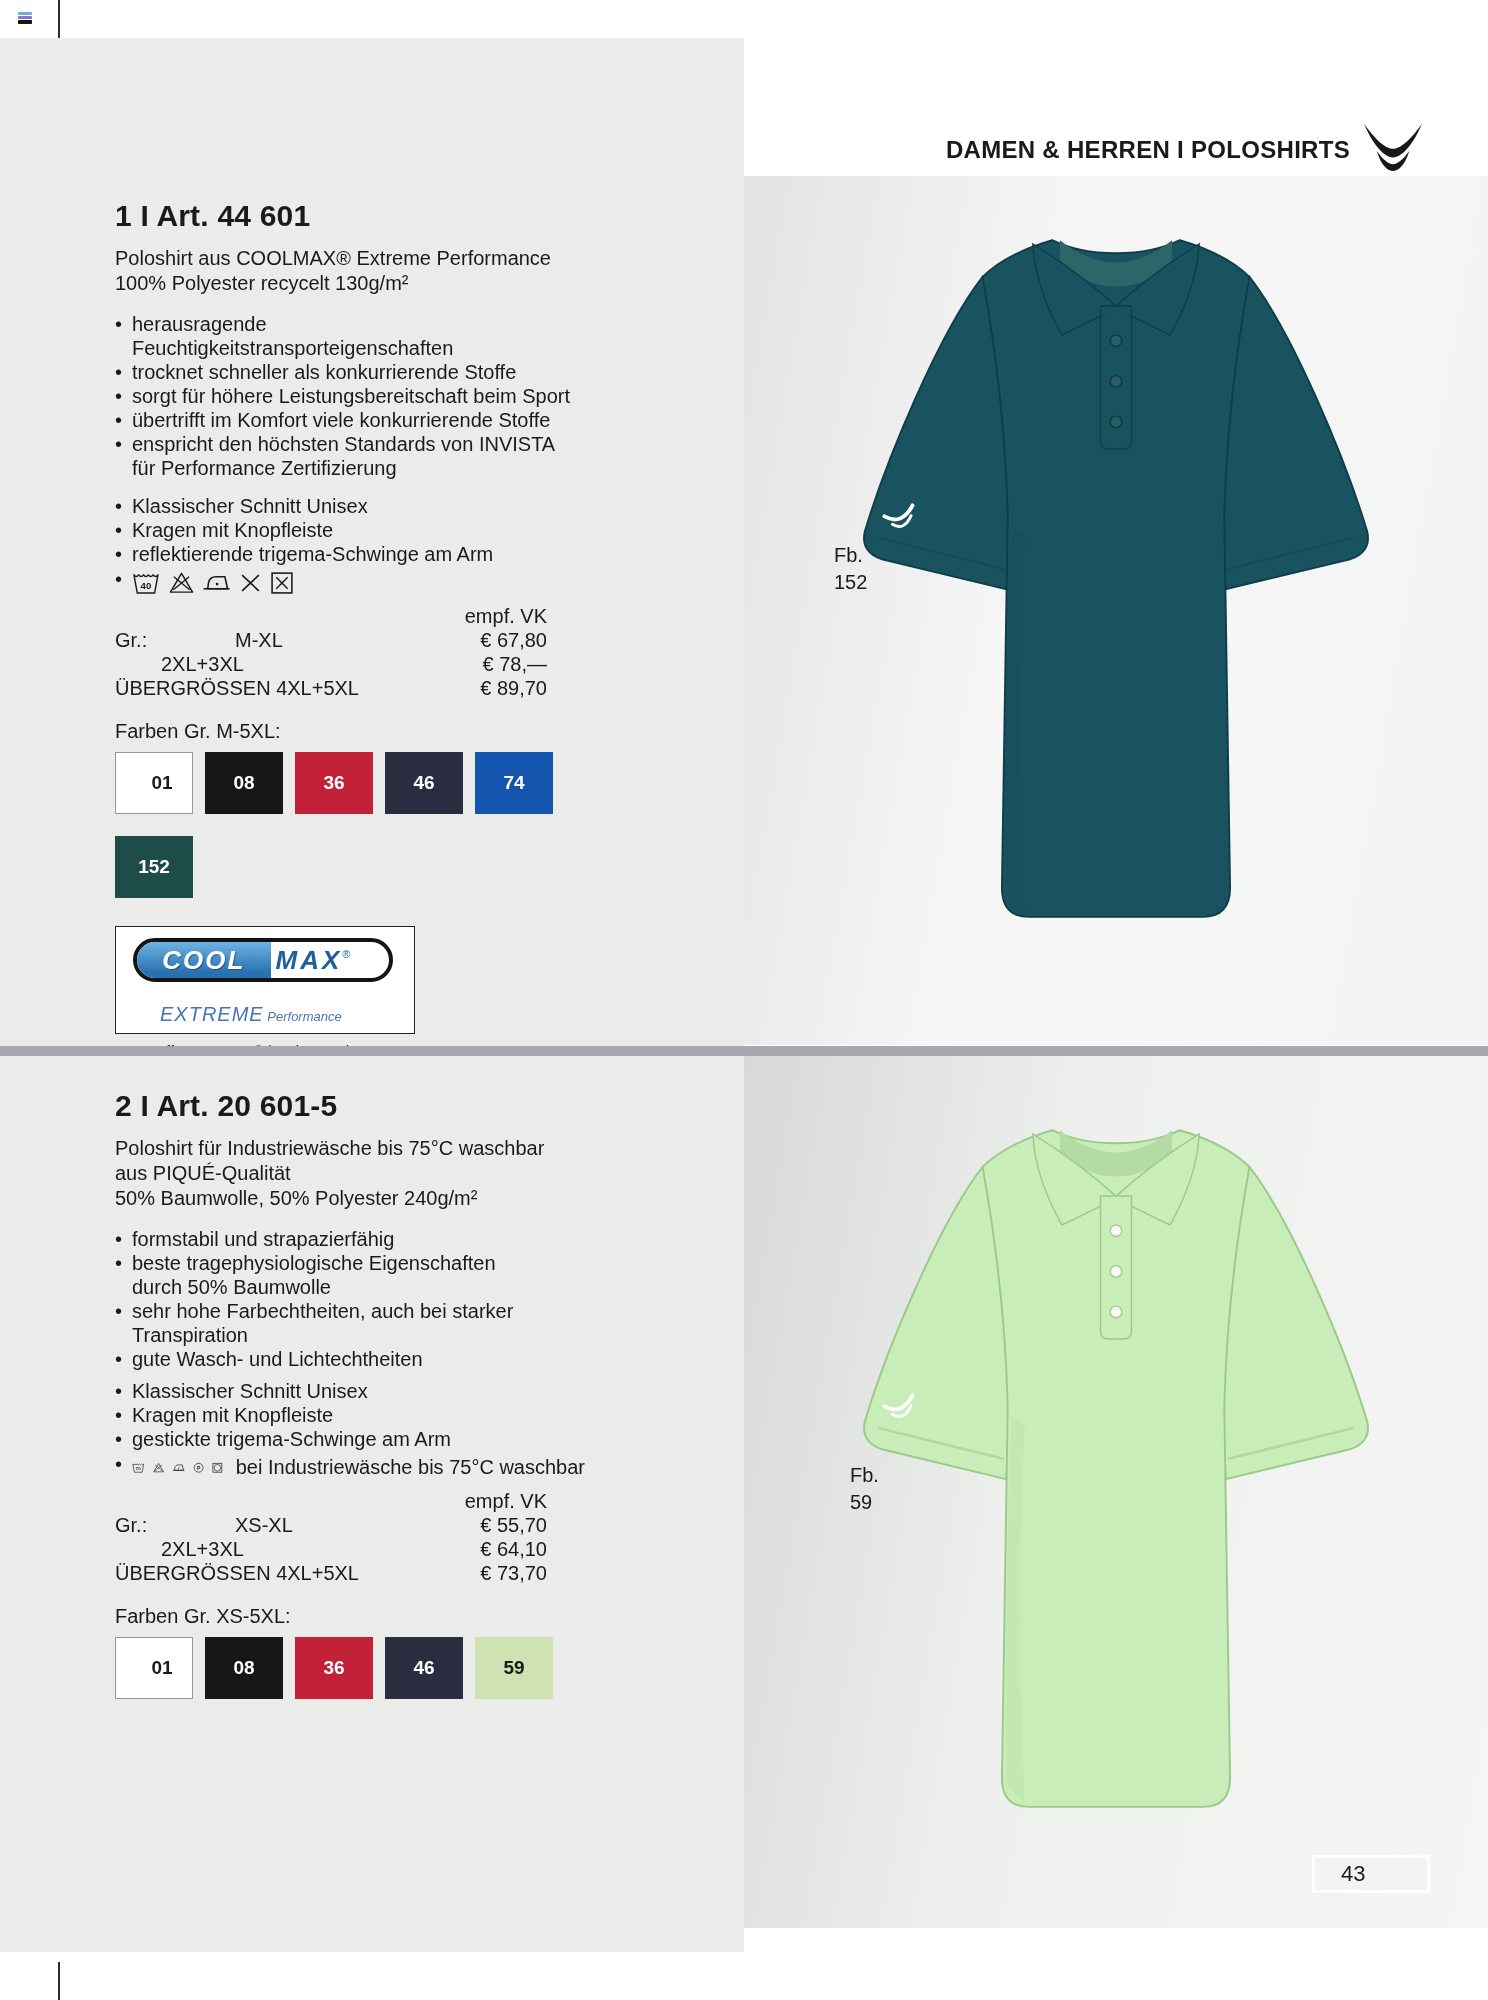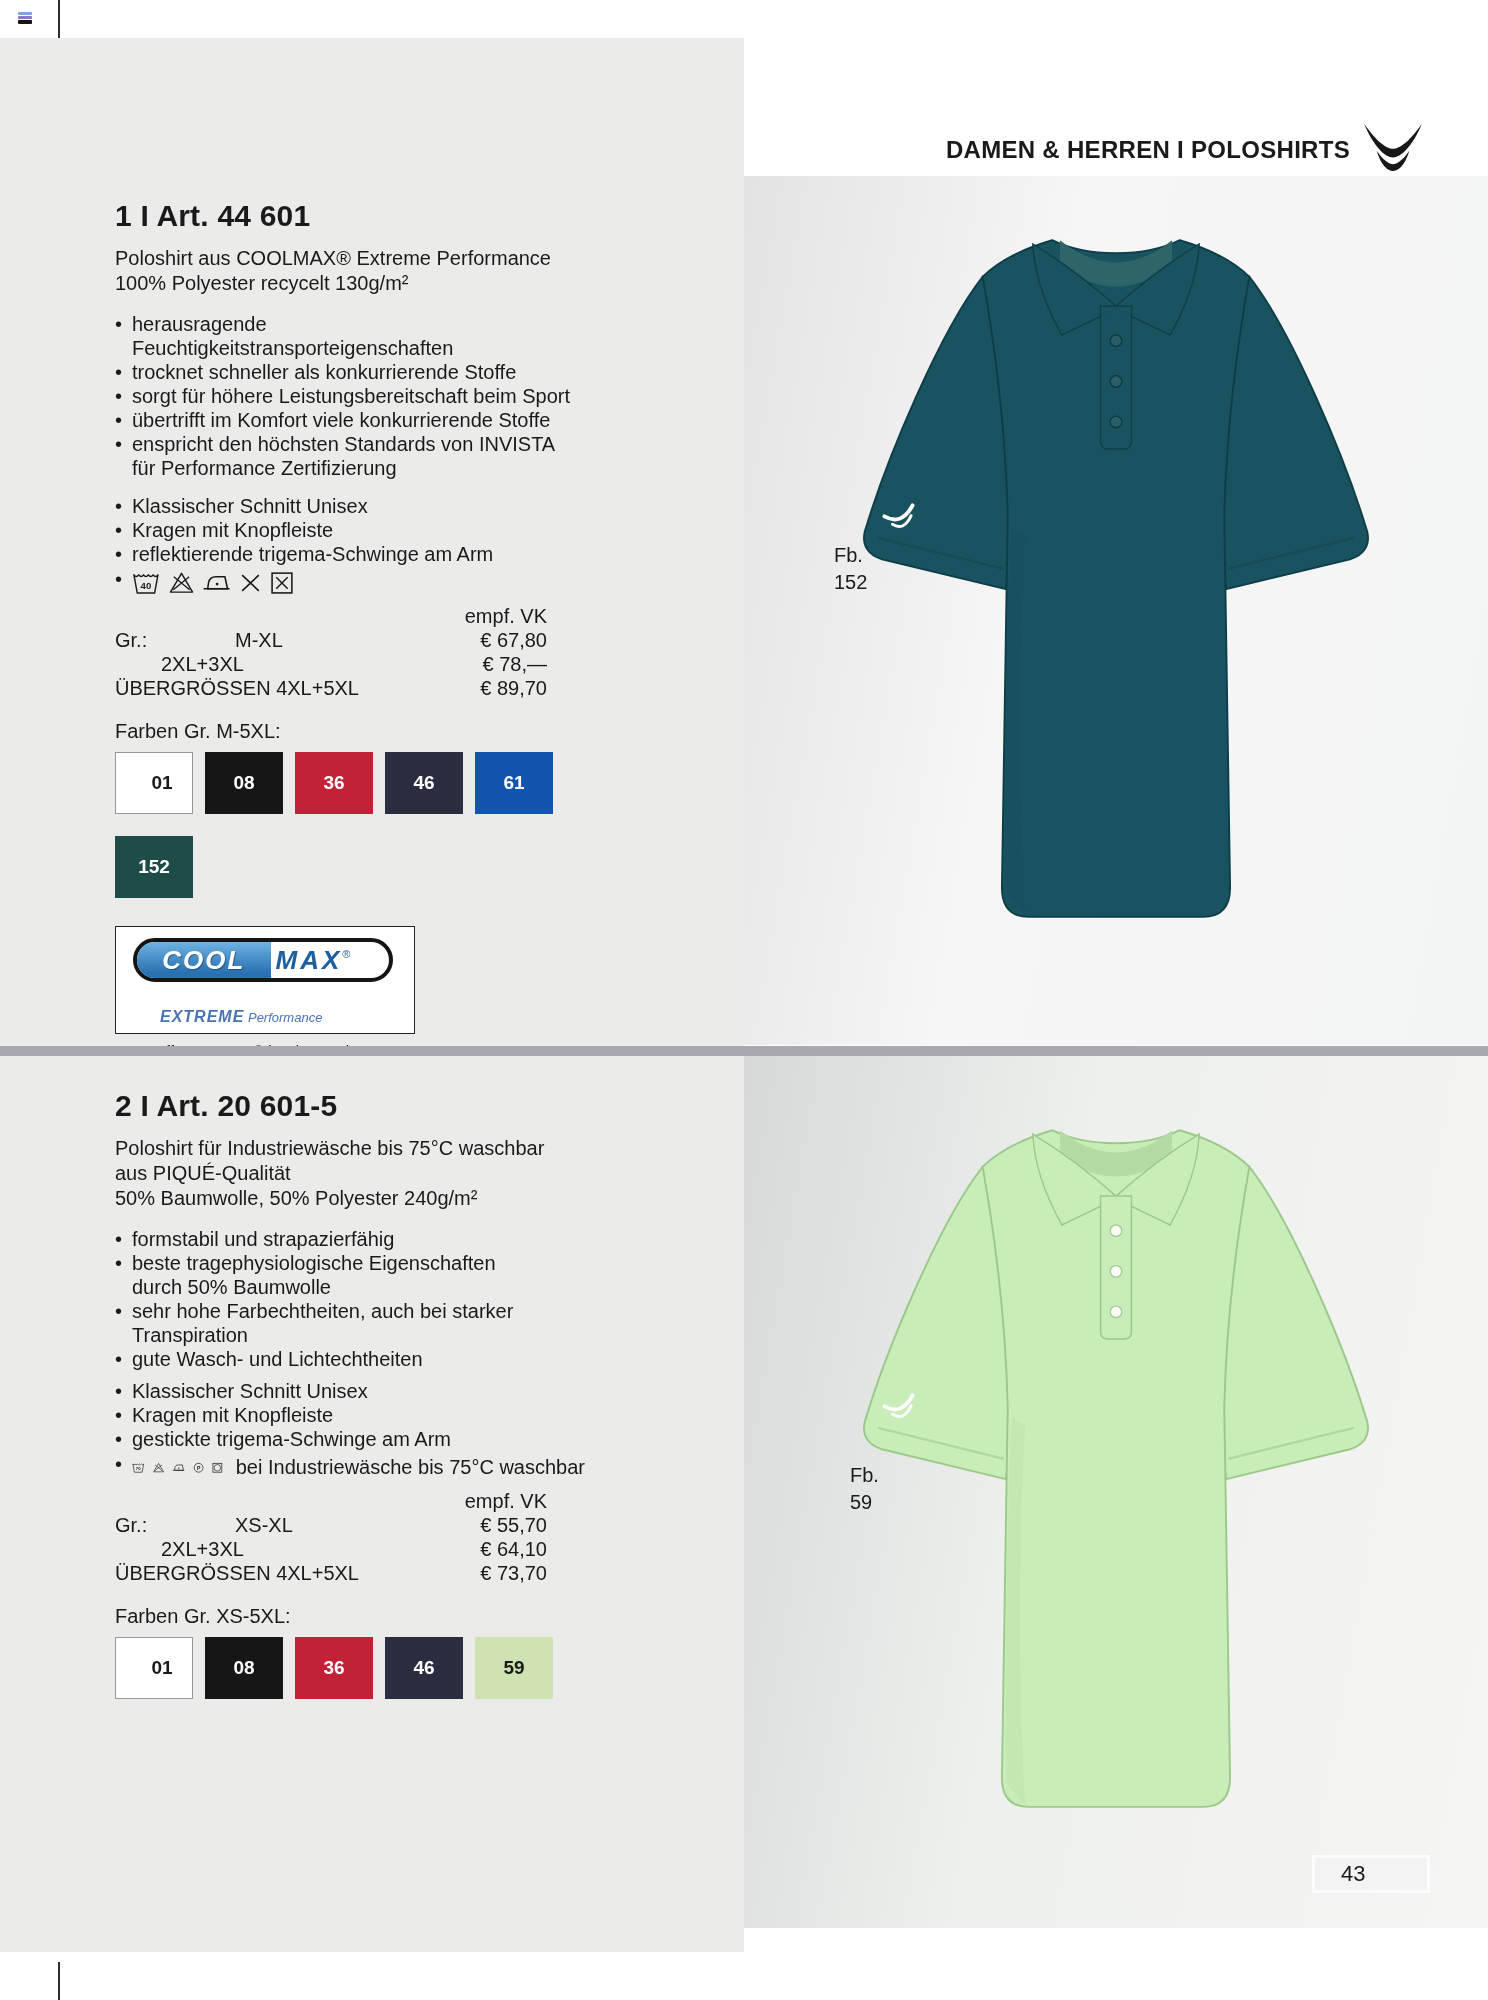--- a/index.html
+++ b/index.html
@@ -53,21 +53,21 @@
   
   .cm-box{width:300px;height:108px;background:#fff;border:1.5px solid #242424;position:relative;margin-top:28px;box-sizing:border-box;}
   .cm-pill{position:absolute;left:17px;top:11px;width:260px;height:44px;border:4px solid #141414;
            border-radius:26px;display:flex;overflow:hidden;background:#fff;box-sizing:border-box;}
   .cm-left{width:53%;background:linear-gradient(180deg,#6db3e2 0%,#2a71b2 85%);display:flex;align-items:center;justify-content:center;}
   .cm-cool{font-style:italic;font-weight:700;font-size:26px;color:#fff;letter-spacing:2px;text-shadow:1px 1px 1px rgba(0,0,0,.35);}
   .cm-right{flex:1;display:flex;align-items:center;padding-left:5px;}
   .cm-max{font-style:italic;font-weight:700;font-size:26px;color:#1d5e9e;letter-spacing:3px;}
   .cm-reg{font-size:11px;color:#1d5e9e;align-self:flex-start;margin-top:6px;}
   .cm-tag{position:absolute;left:44px;bottom:7px;font-style:italic;color:#4a73b4;font-size:13px;}
-  .cm-tag .em{font-weight:700;font-size:16px;letter-spacing:1px;}
+  .cm-tag .em{font-weight:400;font-size:20px;letter-spacing:1px;}
   .cm-caption{font-size:15px;margin-top:8px;line-height:17px;}
 
   
   .page-header-title{position:absolute;top:136px;right:138px;font-size:24px;font-weight:600;letter-spacing:.3px;}
   .brand-logo{position:absolute;top:118px;right:62px;width:66px;height:54px;}
   .photo1{position:absolute;left:744px;top:176px;width:744px;height:869px;
           background:linear-gradient(100deg,#e2e3e2 0%,#f5f6f5 38%,#f3f5f4 100%);}
   .photo2{position:absolute;left:744px;top:1056px;width:744px;height:872px;
           background:linear-gradient(100deg,#d7d9d8 0%,#eef0ee 40%,#f5f6f4 100%);}
   .divider{position:absolute;left:0;top:1046px;width:1488px;height:10px;background:#a8a8b0;}
@@ -163,21 +163,21 @@
       <div class="swatch" style="background: rgb(22, 22, 22);">
           <span>08</span>
         </div>
       <div class="swatch" style="background: rgb(195, 33, 56);">
           <span>36</span>
         </div>
       <div class="swatch" style="background: rgb(42, 45, 63);">
           <span>46</span>
         </div>
       <div class="swatch" style="background: rgb(18, 84, 174);">
-          <span>61</span>
+          <span>74</span>
         </div>
       <div class="swatch" style="background: rgb(29, 76, 73);">
           <span>152</span>
         </div>
     </div>
 
     <div class="cm-box">
       <div class="cm-pill">
         <div class="cm-left">
             <span class="cm-cool">COOL</span>

